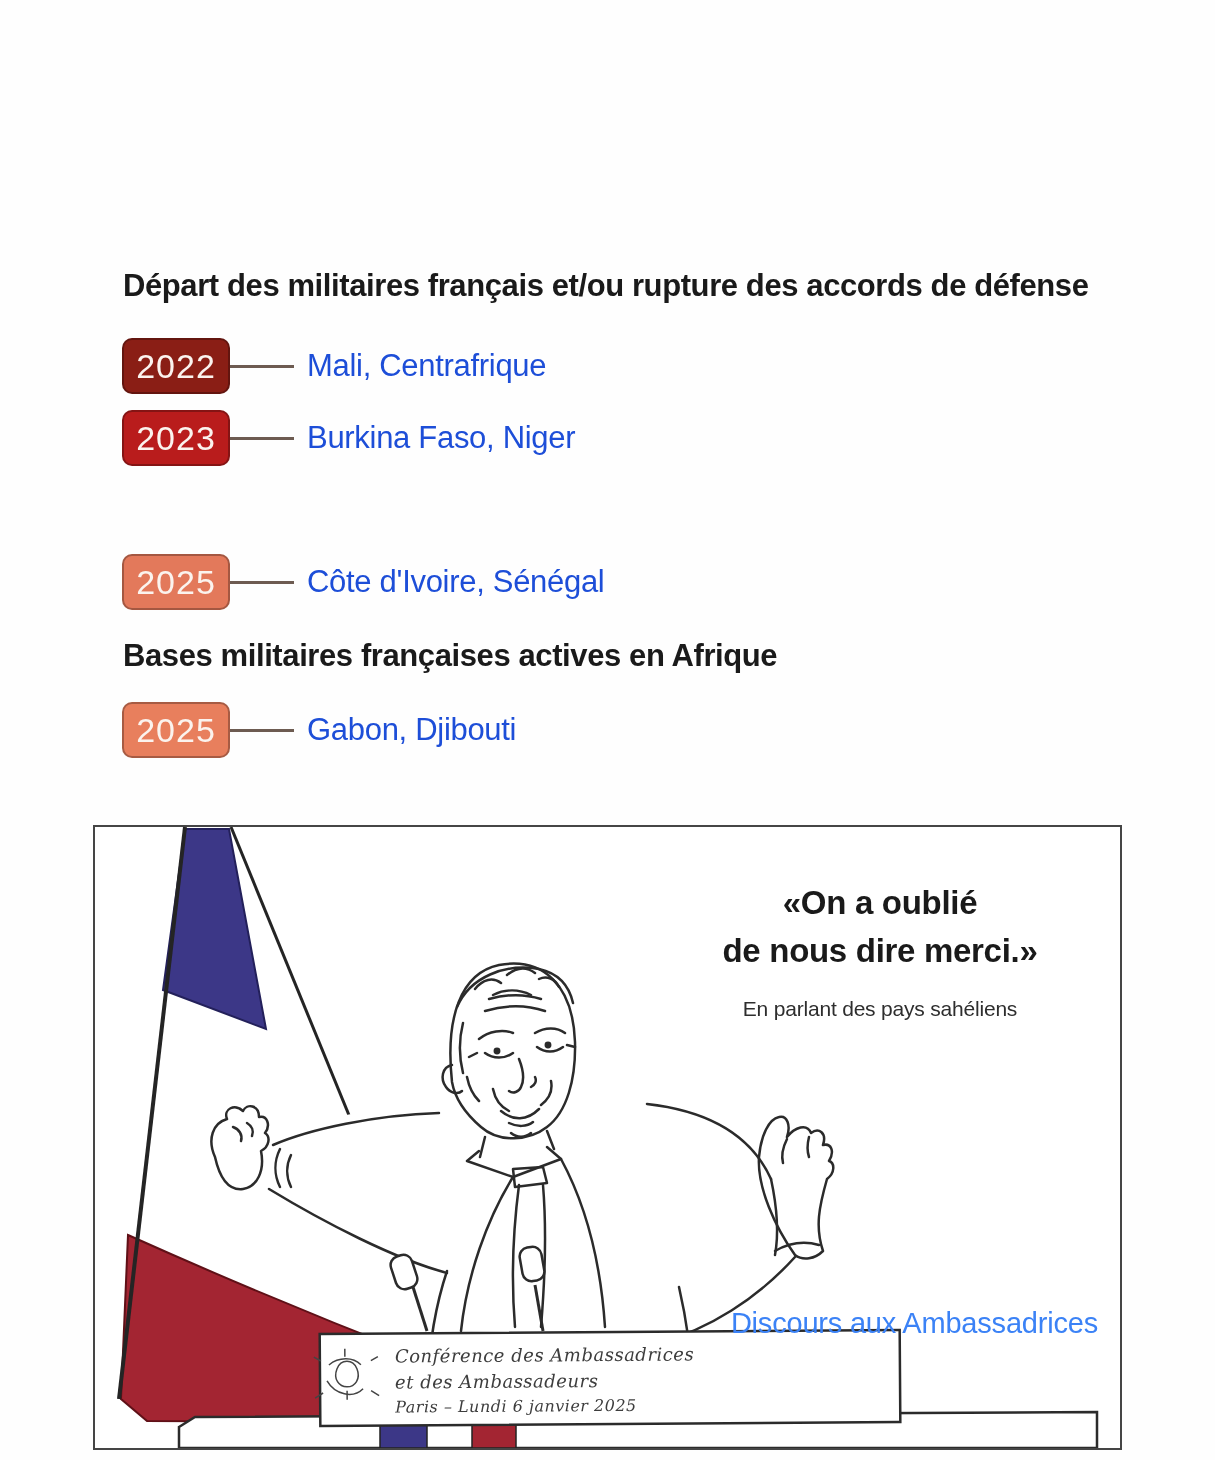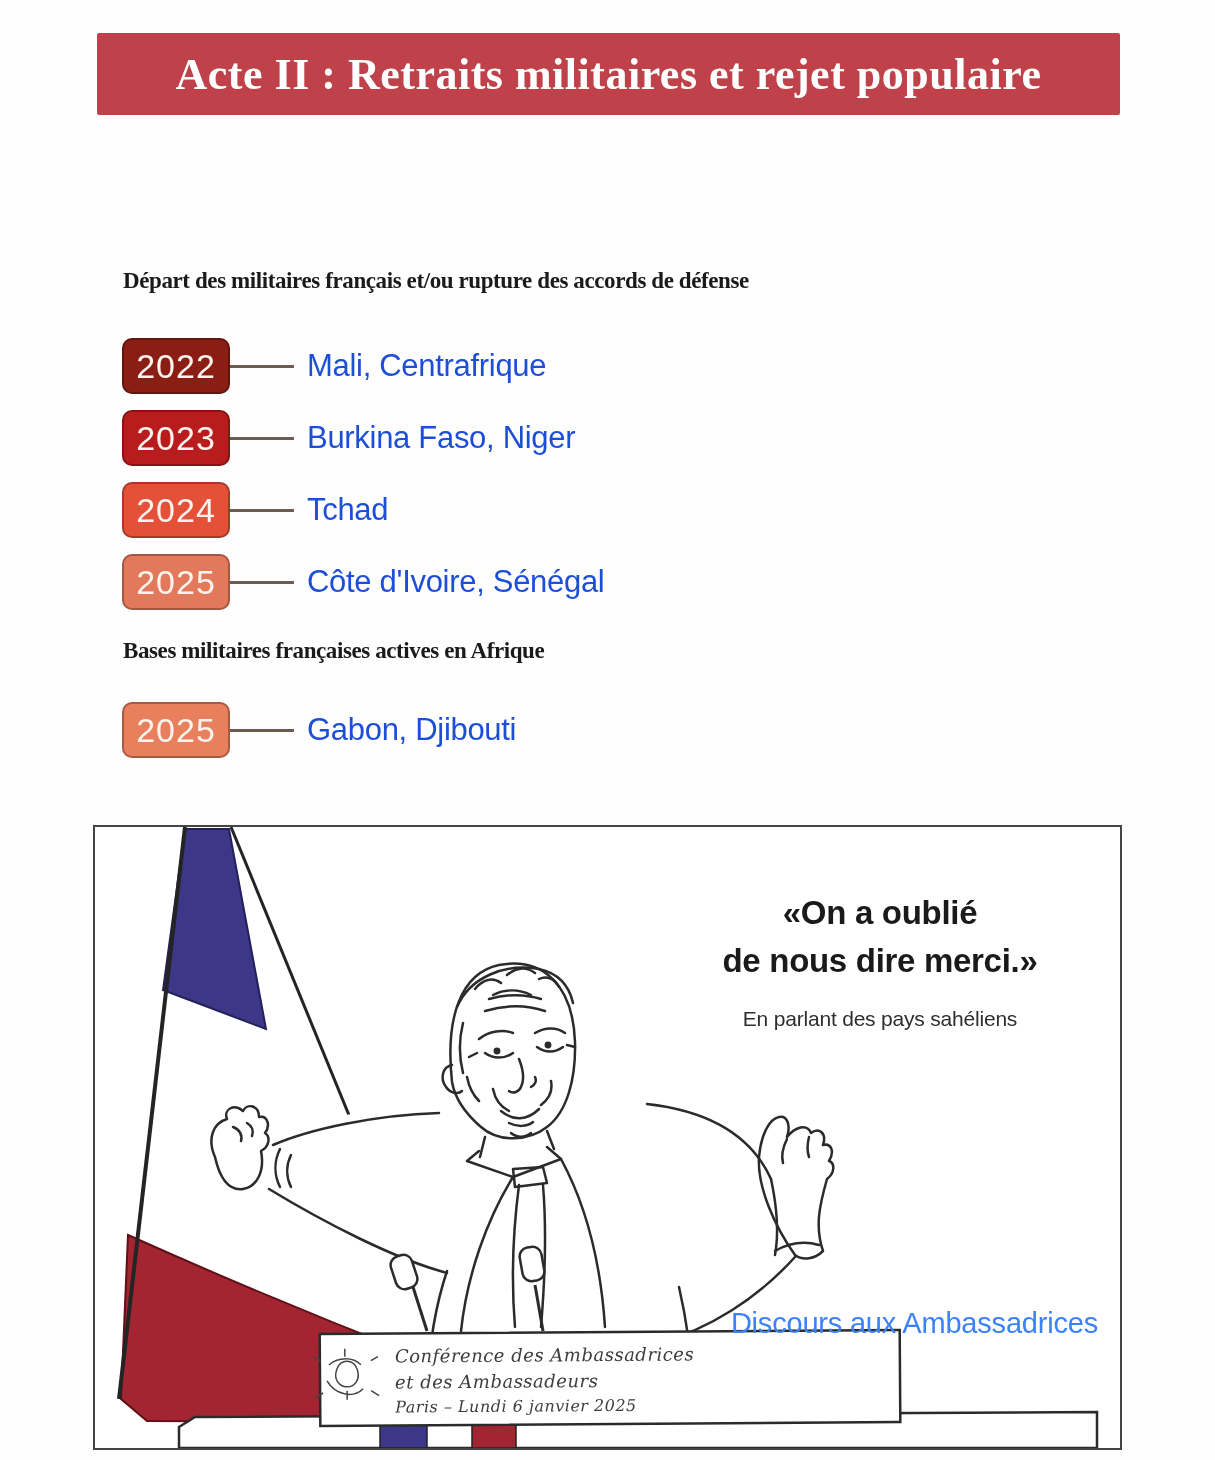--- a/index.html
+++ b/index.html
@@ -11,69 +11,61 @@
           display:flex;align-items:center;justify-content:center;}
   .banner h1{margin:0;font-family:"Liberation Serif","DejaVu Serif",serif;font-weight:700;
              font-size:44px;color:#ffffff;letter-spacing:0.5px;white-space:nowrap;}
 
   
   .location-row{position:absolute;left:108px;top:170px;display:flex;align-items:center;gap:16px;}
   .location-row .pin{width:34px;height:46px;flex:0 0 auto;}
   .location-row .loc-label{font-size:31px;font-weight:700;letter-spacing:-0.3px;}
 
   
-  .sec-heading{position:absolute;left:123px;margin:0;font-size:23px;font-weight:700;
-               letter-spacing:-0.4px;white-space:nowrap;font-family:Liberation Serif, serif;}
+  .sec-heading{position:absolute;left:123px;margin:0;font-size:31px;font-weight:700;
+               letter-spacing:-0.4px;white-space:nowrap;}
 
   
   .tl-row{position:absolute;left:122px;height:56px;display:flex;align-items:center;}
   .year-badge{width:108px;height:56px;border-radius:10px;box-sizing:border-box;
               border:2px solid rgba(0,0,0,0.28);color:#fbf3ee;font-size:34px;
               display:flex;align-items:center;justify-content:center;letter-spacing:1px;}
   .connector{width:64px;height:3px;background:#6d5b51;}
   .countries{margin-left:13px;font-size:31px;letter-spacing:-0.3px;white-space:nowrap;color:#1d4ed8;}
 
   
   .illustration{position:absolute;left:93px;top:825px;width:1029px;height:625px;
                 box-sizing:border-box;border:2px solid #454545;background:#ffffff;}
   .illustration svg.art{position:absolute;left:0;top:0;width:1025px;height:621px;}
-  .quote-block{position:absolute;left:560px;top:62px;width:450px;text-align:center;}
+  .quote-block{position:absolute;left:560px;top:52px;width:450px;text-align:center;}
   .quote-line{font-size:33px;font-weight:700;line-height:1.45;letter-spacing:-0.3px;}
   .quote-context{margin-top:22px;font-size:21px;color:#2e2e2e;letter-spacing:-0.2px;}
   .caption-block{position:absolute;right:22px;top:476px;text-align:center;
                  font-size:29px;line-height:1.42;color:#3b82f6;letter-spacing:-0.2px;}
 
   .sign-text{font-family:"DejaVu Serif",serif;font-style:italic;fill:#3d3d3d;letter-spacing:0.5px;}
 </style>
 </head>
 <body>
 
 <div class="page">
 
-  <header class="banner" style="background-color: rgb(191, 66, 75);">
-    <h1>Acte II : Retraits militaires et rejet populaire</h1>
-  </header>
 
 
   <h2 class="sec-heading" style="top:268px">Départ des militaires français et/ou rupture des accords de défense</h2>
 
   <div class="tl-row" style="top:338px">
     <span class="year-badge" style="background-color: rgb(138, 30, 21);">2022</span>
     <span class="connector"></span>
     <span class="countries">Mali, Centrafrique</span>
   </div>
   <div class="tl-row" style="top:410px">
     <span class="year-badge" style="background-color: #b91c1c;">2023</span>
     <span class="connector"></span>
     <span class="countries">Burkina Faso, Niger</span>
-  </div>
-  <div class="tl-row" style="top:482px">
-    <span class="year-badge" style="background-color: rgb(229, 81, 56);">2024</span>
-    <span class="connector"></span>
-    <span class="countries">Tchad</span>
   </div>
   <div class="tl-row" style="top:554px">
     <span class="year-badge" style="background-color: rgb(227, 121, 91);">2025</span>
     <span class="connector"></span>
     <span class="countries">Côte d'Ivoire, Sénégal</span>
   </div>
 
   <h2 class="sec-heading" style="top:638px">Bases militaires françaises actives en Afrique</h2>
 
   <div class="tl-row" style="top:702px">

